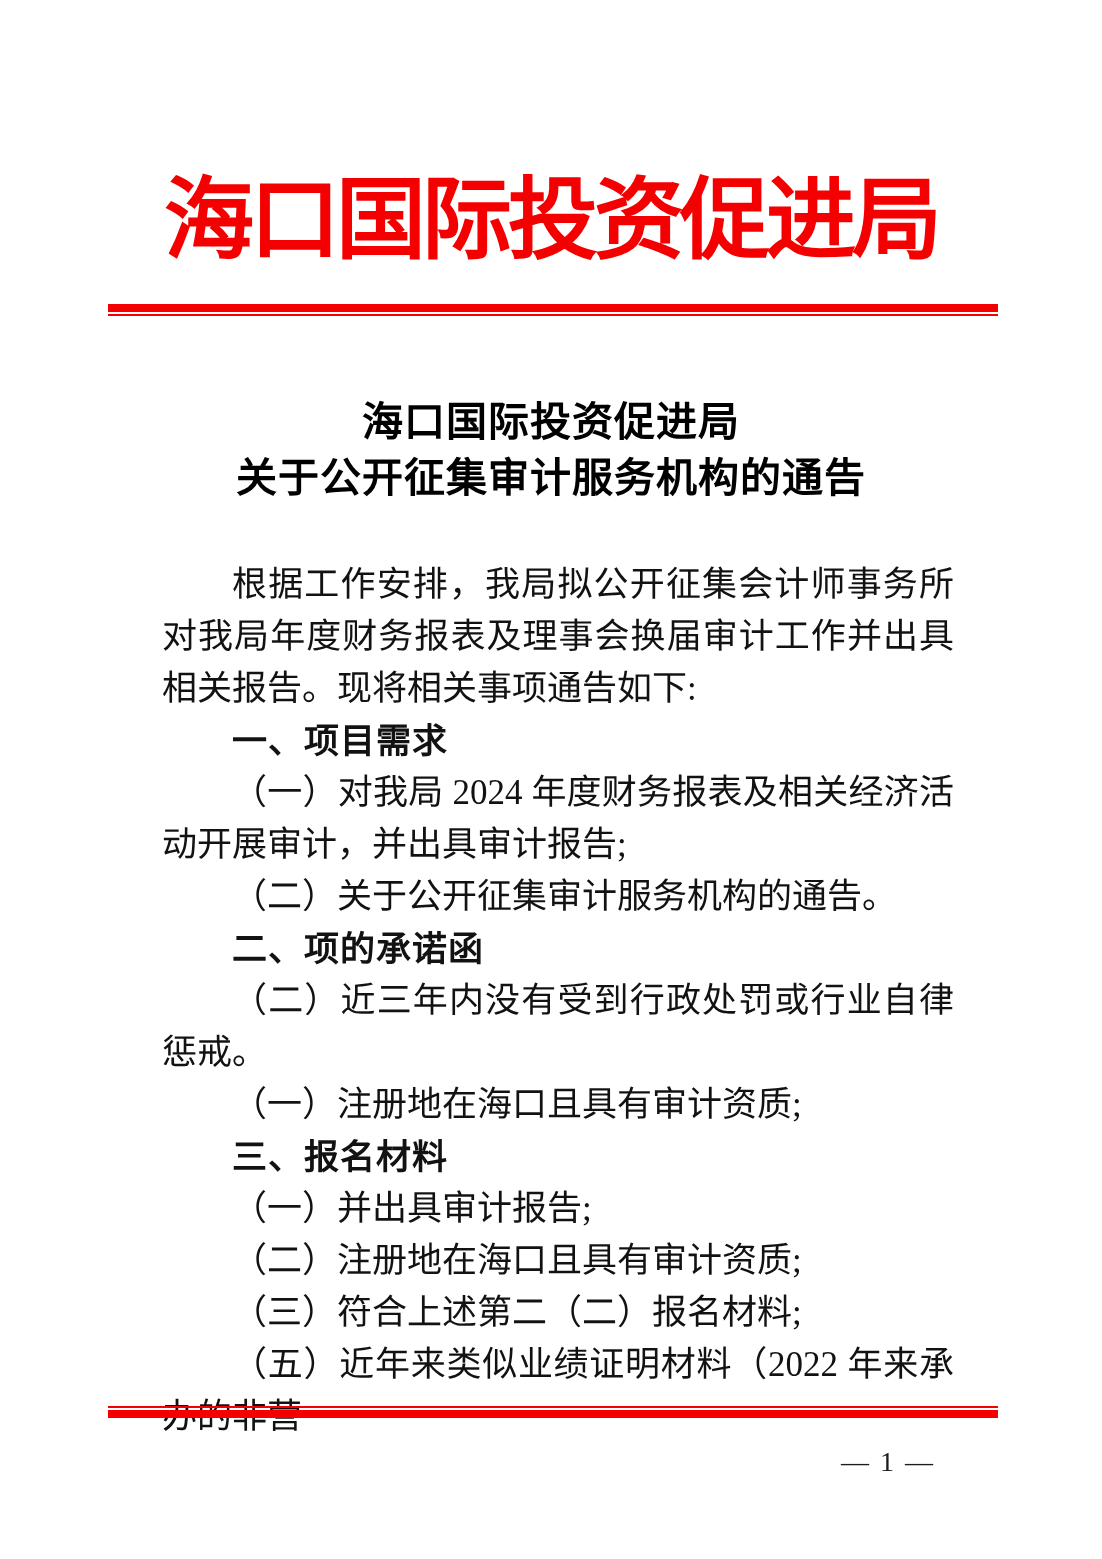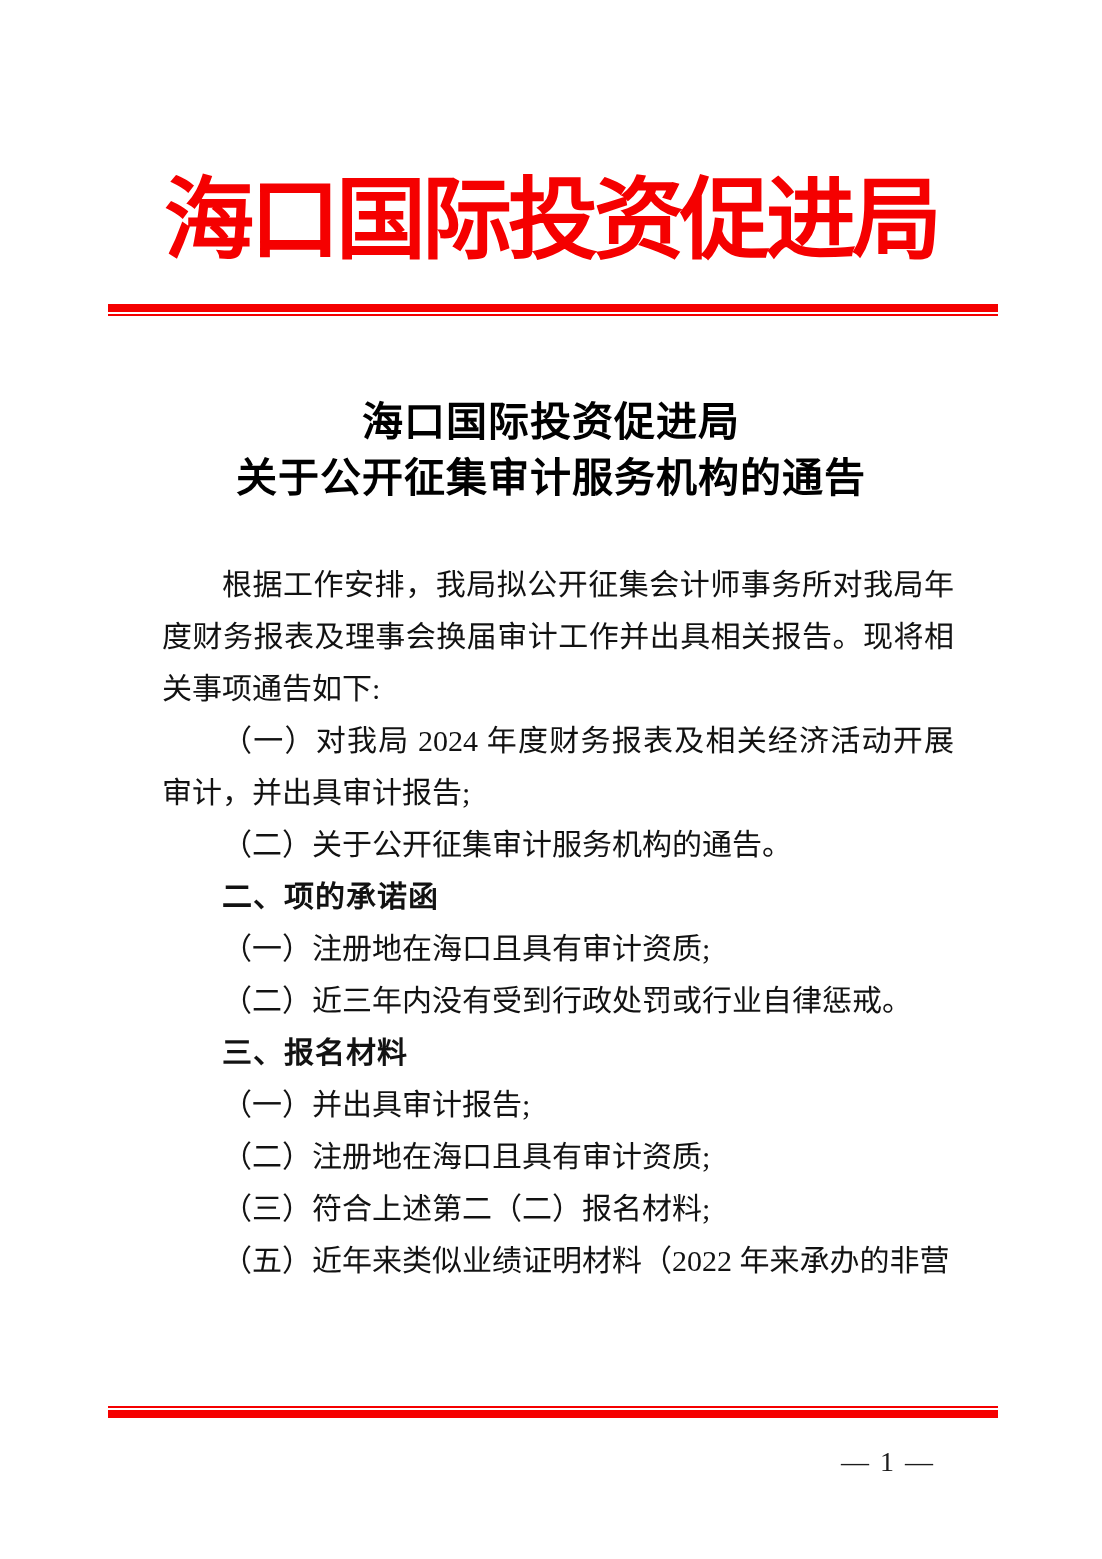--- a/index.html
+++ b/index.html
@@ -47,21 +47,21 @@
     font-size:41px;
     line-height:56px;
     letter-spacing:1px;
   }
   
   .body-text{
     position:absolute;
     top:559px;
     left:162px;
     width:792px;
-    font-size:30px;
+    font-size:35px;
     line-height:52px;
     text-align:justify;
     text-justify:inter-character;
     color:#121212;
   }
   .para{
     margin:0;
     text-indent:2em;
     word-break:break-all;
   }
@@ -97,26 +97,27 @@
   </div>
 
   <div class="doc-title">
     <div>海口国际投资促进局</div>
     <div>关于公开征集审计服务机构的通告</div>
   </div>
 
   <div class="body-text">
     <p class="para">根据工作安排，我局拟公开征集会计师事务所对我局年度财务报表及理事会换届审计工作并出具相关报告。现将相关事项通告如下:</p>
 
+    <p class="heading">一、项目需求</p>
     <p class="para">（一）对我局 2024 年度财务报表及相关经济活动开展审计，并出具审计报告;</p>
     <p class="para">（二）关于公开征集审计服务机构的通告。</p>
 
     <p class="heading">二、项的承诺函</p>
+    <p class="para">（二）近三年内没有受到行政处罚或行业自律惩戒。</p>
     <p class="para">（一）注册地在海口且具有审计资质;</p>
-    <p class="para">（二）近三年内没有受到行政处罚或行业自律惩戒。</p>
 
     <p class="heading">三、报名材料</p>
     <p class="para">（一）并出具审计报告;</p>
     <p class="para">（二）注册地在海口且具有审计资质;</p>
     <p class="para">（三）符合上述第二（二）报名材料;</p>
     <p class="para">（五）近年来类似业绩证明材料（2022 年来承办的非营</p>
   </div>
 
   <div class="rule rule-footer">
     <div class="rule-bar-thin"></div>

